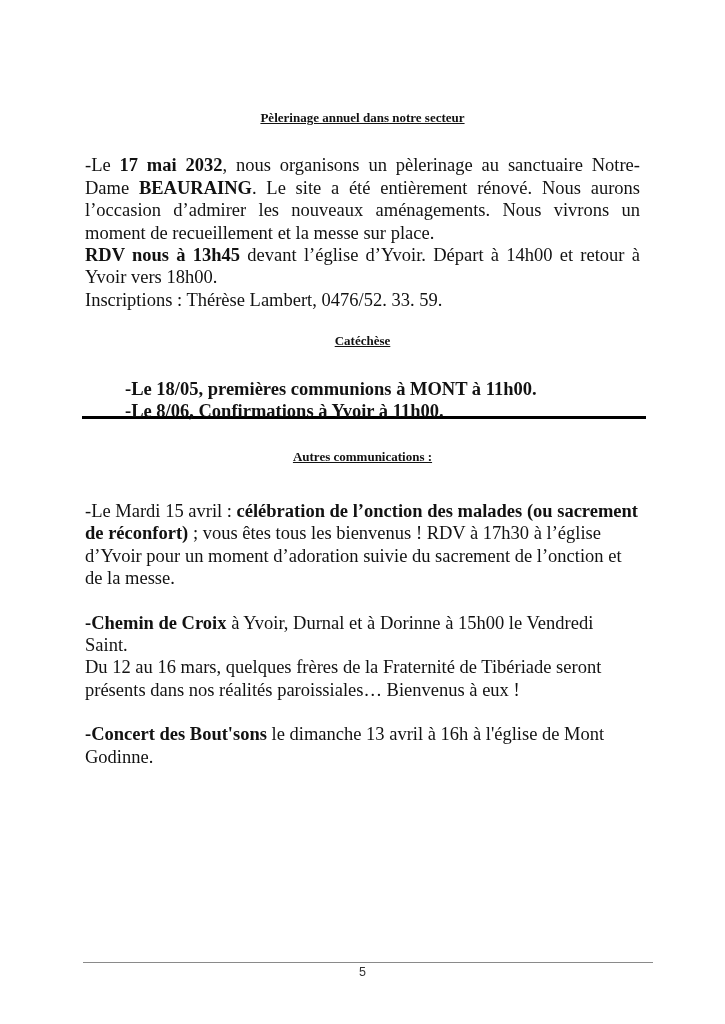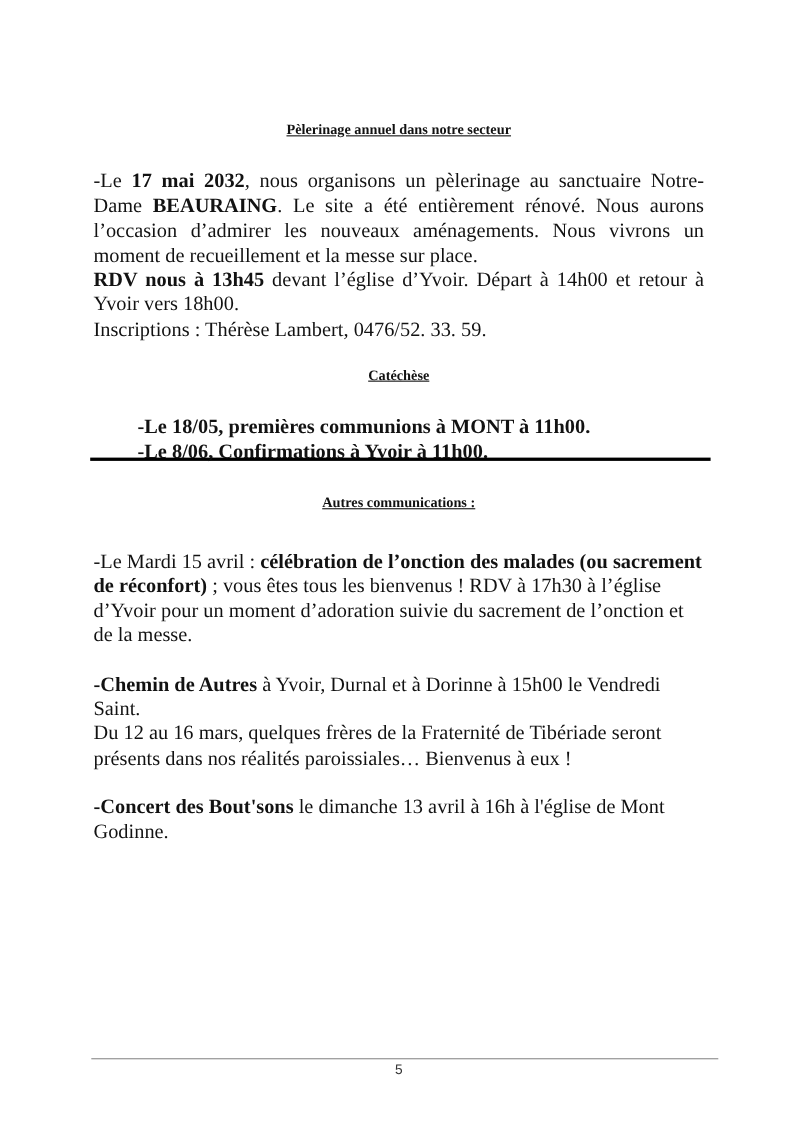--- a/index.html
+++ b/index.html
@@ -66,21 +66,21 @@
       <p><span>-Le 18/05, premières communions à MONT à 11h00.</span></p>
       <p><span>-Le 8/06, Confirmations à Yvoir à 11h00.</span></p>
     </div>
 
     <div class="rule-thick"></div>
 
     <div class="heading h-autres"><span class="u">Autres communications :</span></div>
 
     <p class="center"><span>-Le Mardi 15 avril : </span><b>célébration de l’onction des malades (ou sacrement de réconfort)</b><span> ; vous êtes tous les bienvenus ! RDV à 17h30 à l’église d’Yvoir pour un moment d’adoration suivie du sacrement de l’onction et de la messe.</span></p>
 
-    <p class="center mt-line"><b>-Chemin de Autres</b><span> à Yvoir, Durnal et à Dorinne à 15h00 le Vendredi Saint.</span></p>
+    <p class="center mt-line"><b>-Chemin de Croix</b><span> à Yvoir, Durnal et à Dorinne à 15h00 le Vendredi Saint.</span></p>
 
 
     <p class="center"><span>Du 12 au 16 mars, quelques frères de la Fraternité de Tibériade seront présents dans nos réalités paroissiales… Bienvenus à eux !</span></p>
 
     <p class="center mt-line"><b>-Concert des Bout'sons</b><span> le dimanche 13 avril à 16h à l'église de Mont Godinne.</span></p>
 
   </div>
 
   <div class="footer-rule"></div>
   <div class="page-number">5</div>

